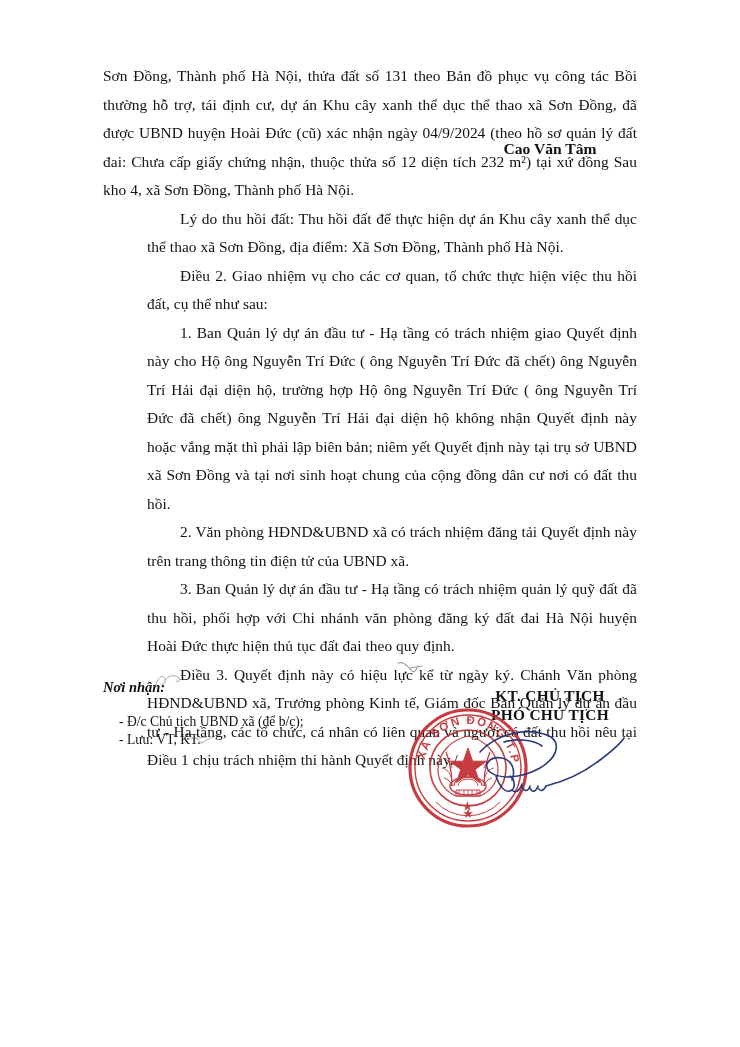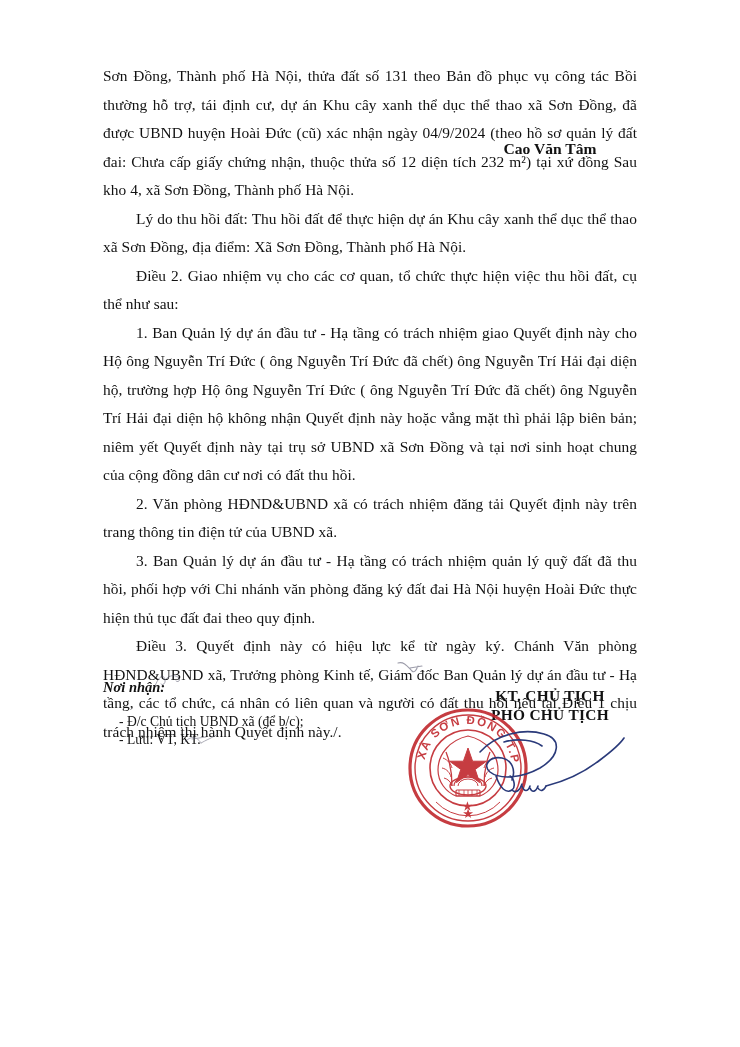--- a/index.html
+++ b/index.html
@@ -29,20 +29,21 @@
     line-height: 28.5px;
     text-align: justify;
     text-justify: inter-word;
     letter-spacing: 0.05px;
   }
   p.para.cont {
     text-indent: 0;
   }
   p.para.indent {
     text-indent: 33px;
+    margin-left: 44px;
   }
   .b { font-weight: normal; }
 
   
   .sign-area {
     position: absolute;
     left: 0;
     top: 672px;
     width: 740px;
     height: 200px;

